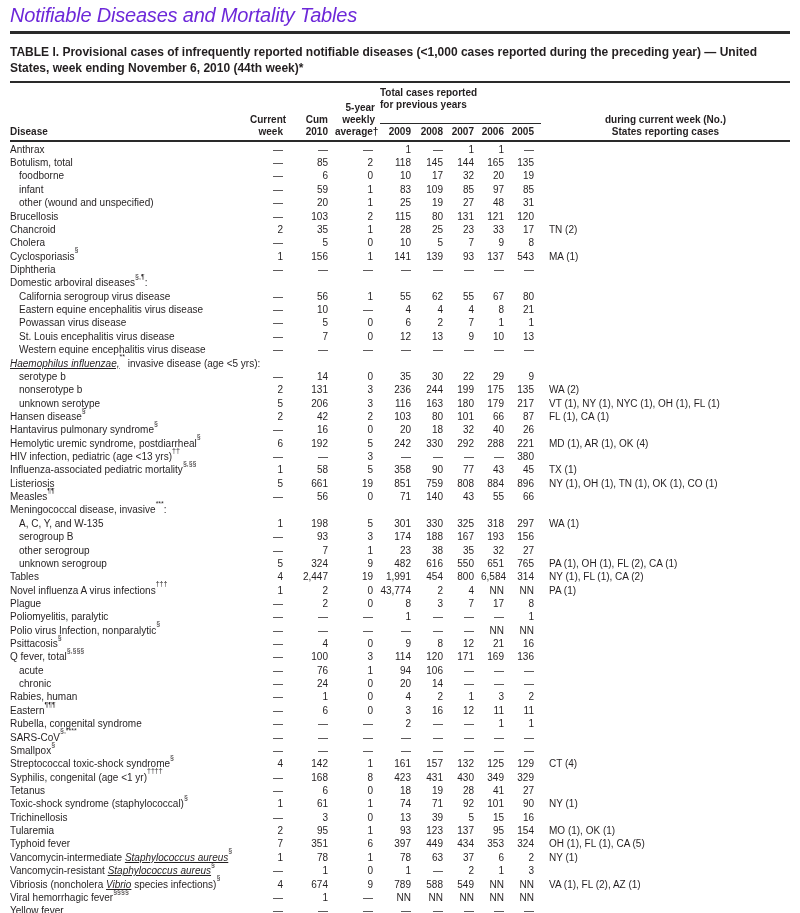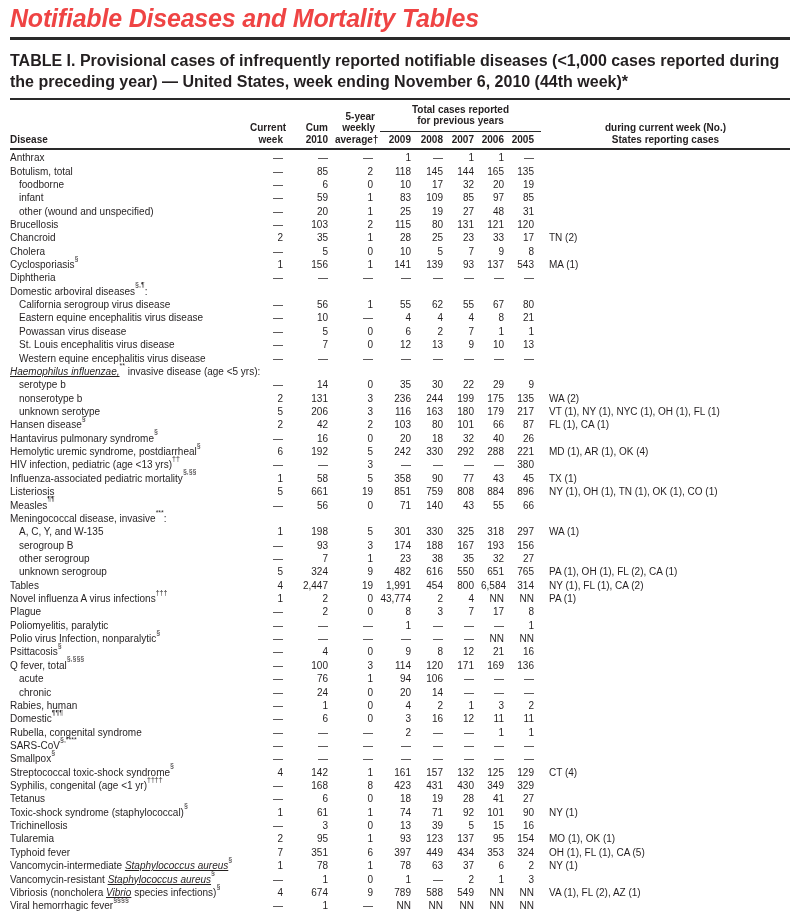--- a/index.html
+++ b/index.html
@@ -4,42 +4,42 @@
 <style>
   html,body { margin:0; padding:0; background:#ffffff; }
   body {
     width:800px; height:913px; overflow:hidden;
     font-family:"Liberation Sans", sans-serif;
     color:#231f20;
   }
   .page { padding:2px 10px 0 10px; --cols:240px 40px 45px 45px 38px 32px 31px 30px 30px 1fr; }
 
   .masthead-title {
-    font-size:25px; font-weight:bold; font-style:italic;
-    color:#ef4444; margin:2px 0 4px 0; letter-spacing:-0.2px;
+    font-size:20px; font-weight:normal; font-style:italic;
+    color:#6d28d9; margin:2px 0 4px 0; letter-spacing:-0.2px;
   }
   .title-rule { border-top:3px solid #2a2a2a; height:0; }
 
   .caption {
-    font-size:16px; font-weight:bold; line-height:1.3;
+    font-size:12px; font-weight:bold; line-height:1.3;
     margin:11px 0 5px 0;
   }
 
   .thead {
     display:grid; grid-template-columns:var(--cols); grid-template-rows:auto auto;
     border-top:2.5px solid #2a2a2a; border-bottom:2px solid #2a2a2a;
     padding:4px 0 2px 0; font-size:10px; font-weight:bold; line-height:1.18;
   }
   .hcell span { display:block; }
   .h-disease { grid-column:1; grid-row:1/3; align-self:end; }
   .h-cw      { grid-column:2; grid-row:1/3; align-self:end; text-align:right; padding-right:7px; }
   .h-cum     { grid-column:3; grid-row:1/3; align-self:end; text-align:right; padding-right:7px; }
   .h-avg     { grid-column:4; grid-row:1/3; align-self:end; text-align:right; padding-right:5px; }
-  .h-group   { grid-column:5/10; grid-row:1; text-align:center;
-               border-bottom:1.5px solid #2a2a2a; padding-bottom:4px; margin-bottom:2px; }
+  .h-group   { grid-column:5/10; grid-row:1; text-align:left;
+               border-bottom:1.5px solid #2a2a2a; padding-bottom:12px; margin-bottom:2px; }
   .h-year    { grid-row:2; text-align:right; padding-right:7px; align-self:end; }
   .h-y0 { grid-column:5; } .h-y1 { grid-column:6; } .h-y2 { grid-column:7; }
   .h-y3 { grid-column:8; } .h-y4 { grid-column:9; }
   .h-states  { grid-column:10; grid-row:1/3; align-self:end; text-align:center; }
 
   .tbody { padding-top:1px; border-bottom:3px solid #0ea5e9; }
   .trow {
     display:grid; grid-template-columns:var(--cols);
     height:13.36px; align-items:center; font-size:10px;
   }
@@ -589,21 +589,21 @@
         <div class="c-num">1</div>
         <div class="c-num">0</div>
         <div class="c-num">4</div>
         <div class="c-num">2</div>
         <div class="c-num">1</div>
         <div class="c-num">3</div>
         <div class="c-num">2</div>
         <div class="c-states"></div>
       </div>
       <div class="trow">
-        <div class="c-label"><span>Domestic</span><sup>¶¶¶</sup></div>
+        <div class="c-label"><span>Eastern</span><sup>¶¶¶</sup></div>
         <div class="c-num">—</div>
         <div class="c-num">6</div>
         <div class="c-num">0</div>
         <div class="c-num">3</div>
         <div class="c-num">16</div>
         <div class="c-num">12</div>
         <div class="c-num">11</div>
         <div class="c-num">11</div>
         <div class="c-states"></div>
       </div>

